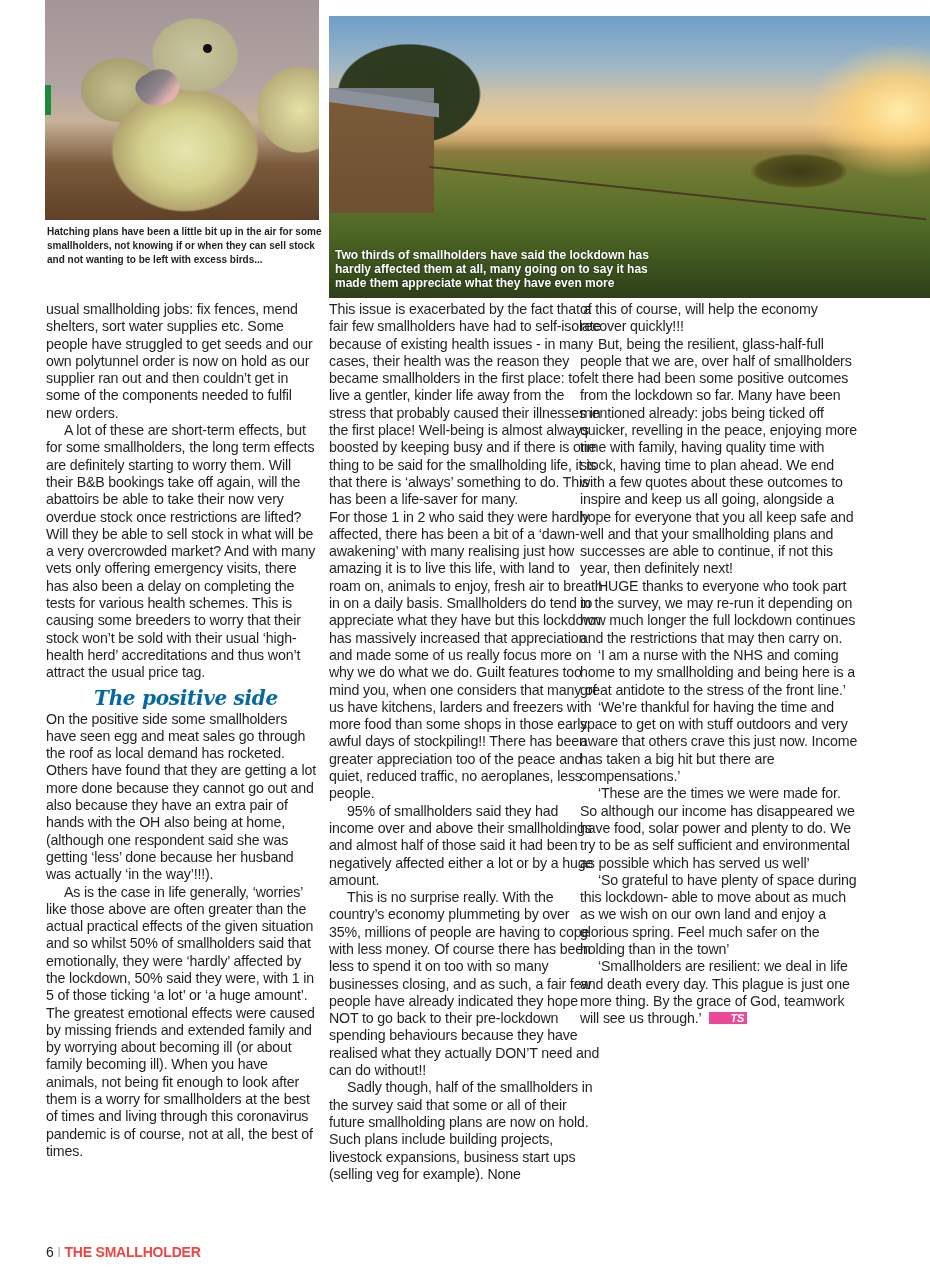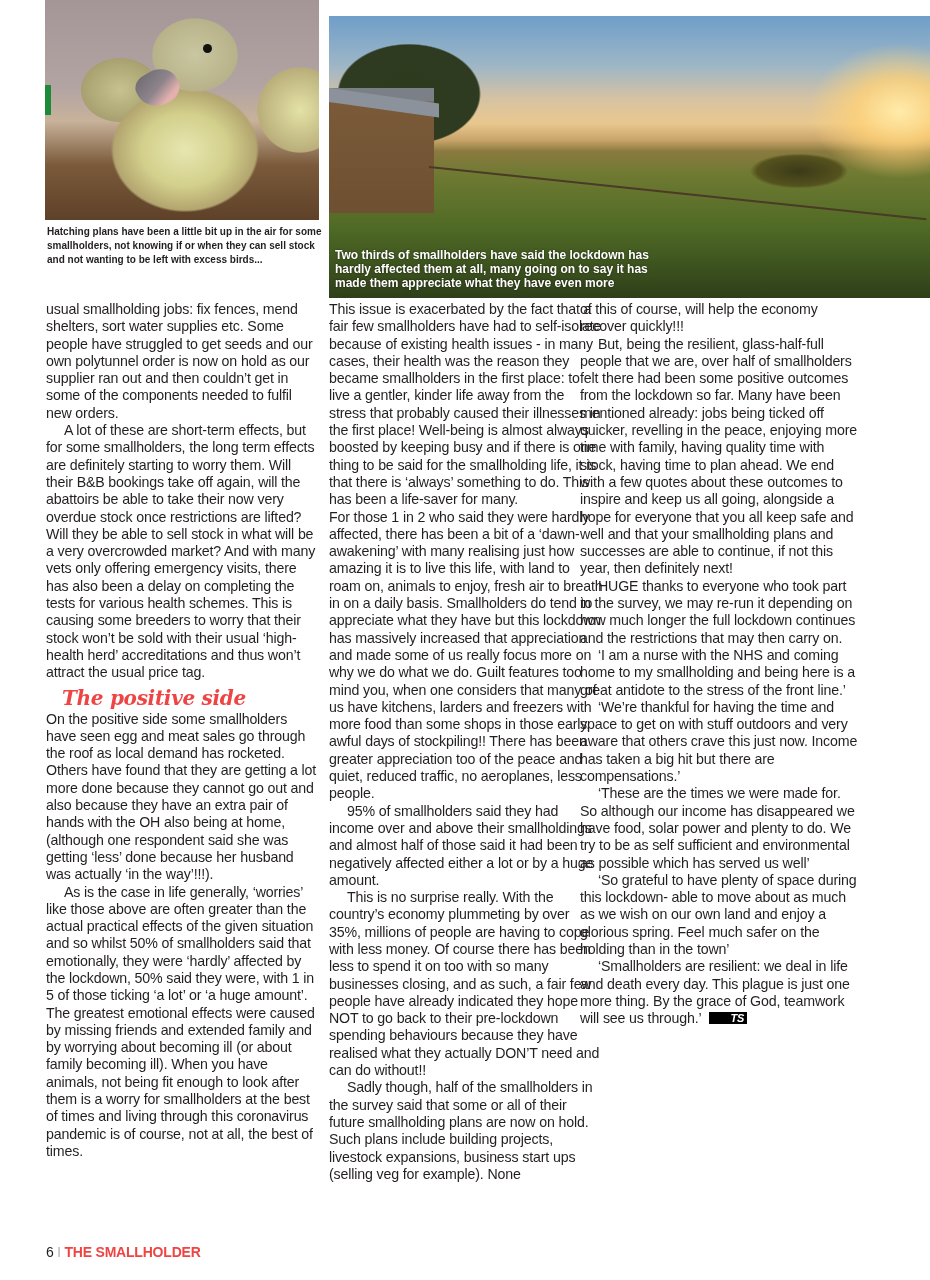--- a/index.html
+++ b/index.html
@@ -57,26 +57,27 @@
     letter-spacing: -0.15px;
   }
   .col-1 { left: 46px; width: 272px; }
   .col-2 { left: 329px; width: 275px; }
   .col-3 { left: 580px; width: 280px; }
   .col p { margin: 0; }
   .col p.indent { text-indent: 18px; }
 
   .subhead {
     font-family: "DejaVu Serif", serif; font-style: italic; font-weight: bold;
-    color: #ef4444; font-size: 20px; line-height: 24px; margin: 4px 0 1px 16px;
+    color: #0369a1; font-size: 20px; line-height: 24px; margin: 4px 0 1px 8px;
     letter-spacing: -0.3px;
+    text-align: center;
   }
 
   .ts-badge {
-    display: inline-block; background: #000000; color: #ffffff;
+    display: inline-block; background: #ec4899; color: #ffffff;
     font-weight: bold; font-style: italic; font-size: 11px; line-height: 12px;
     padding: 0 3px; margin-left: 8px; vertical-align: 1px;
   }
 
   .footer {
     position: absolute; left: 46px; top: 1244px;
     font-size: 14px; line-height: 16px; display: flex; align-items: center;
   }
   .footer-page { color: #231f20; }
   .footer-sep { color: #888; font-size: 10px; margin: 0 4px; }

